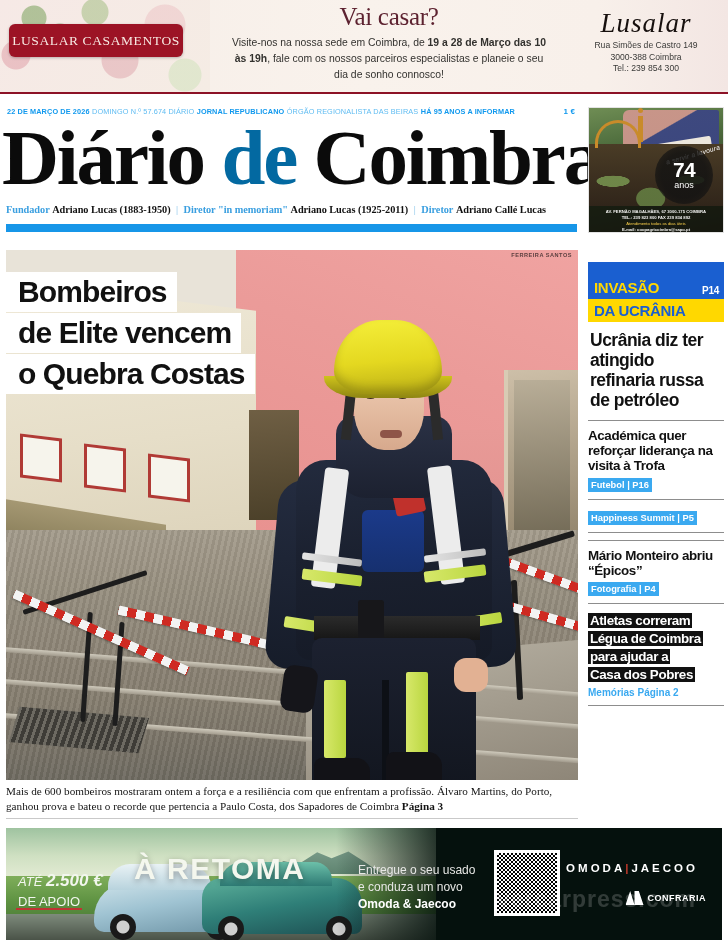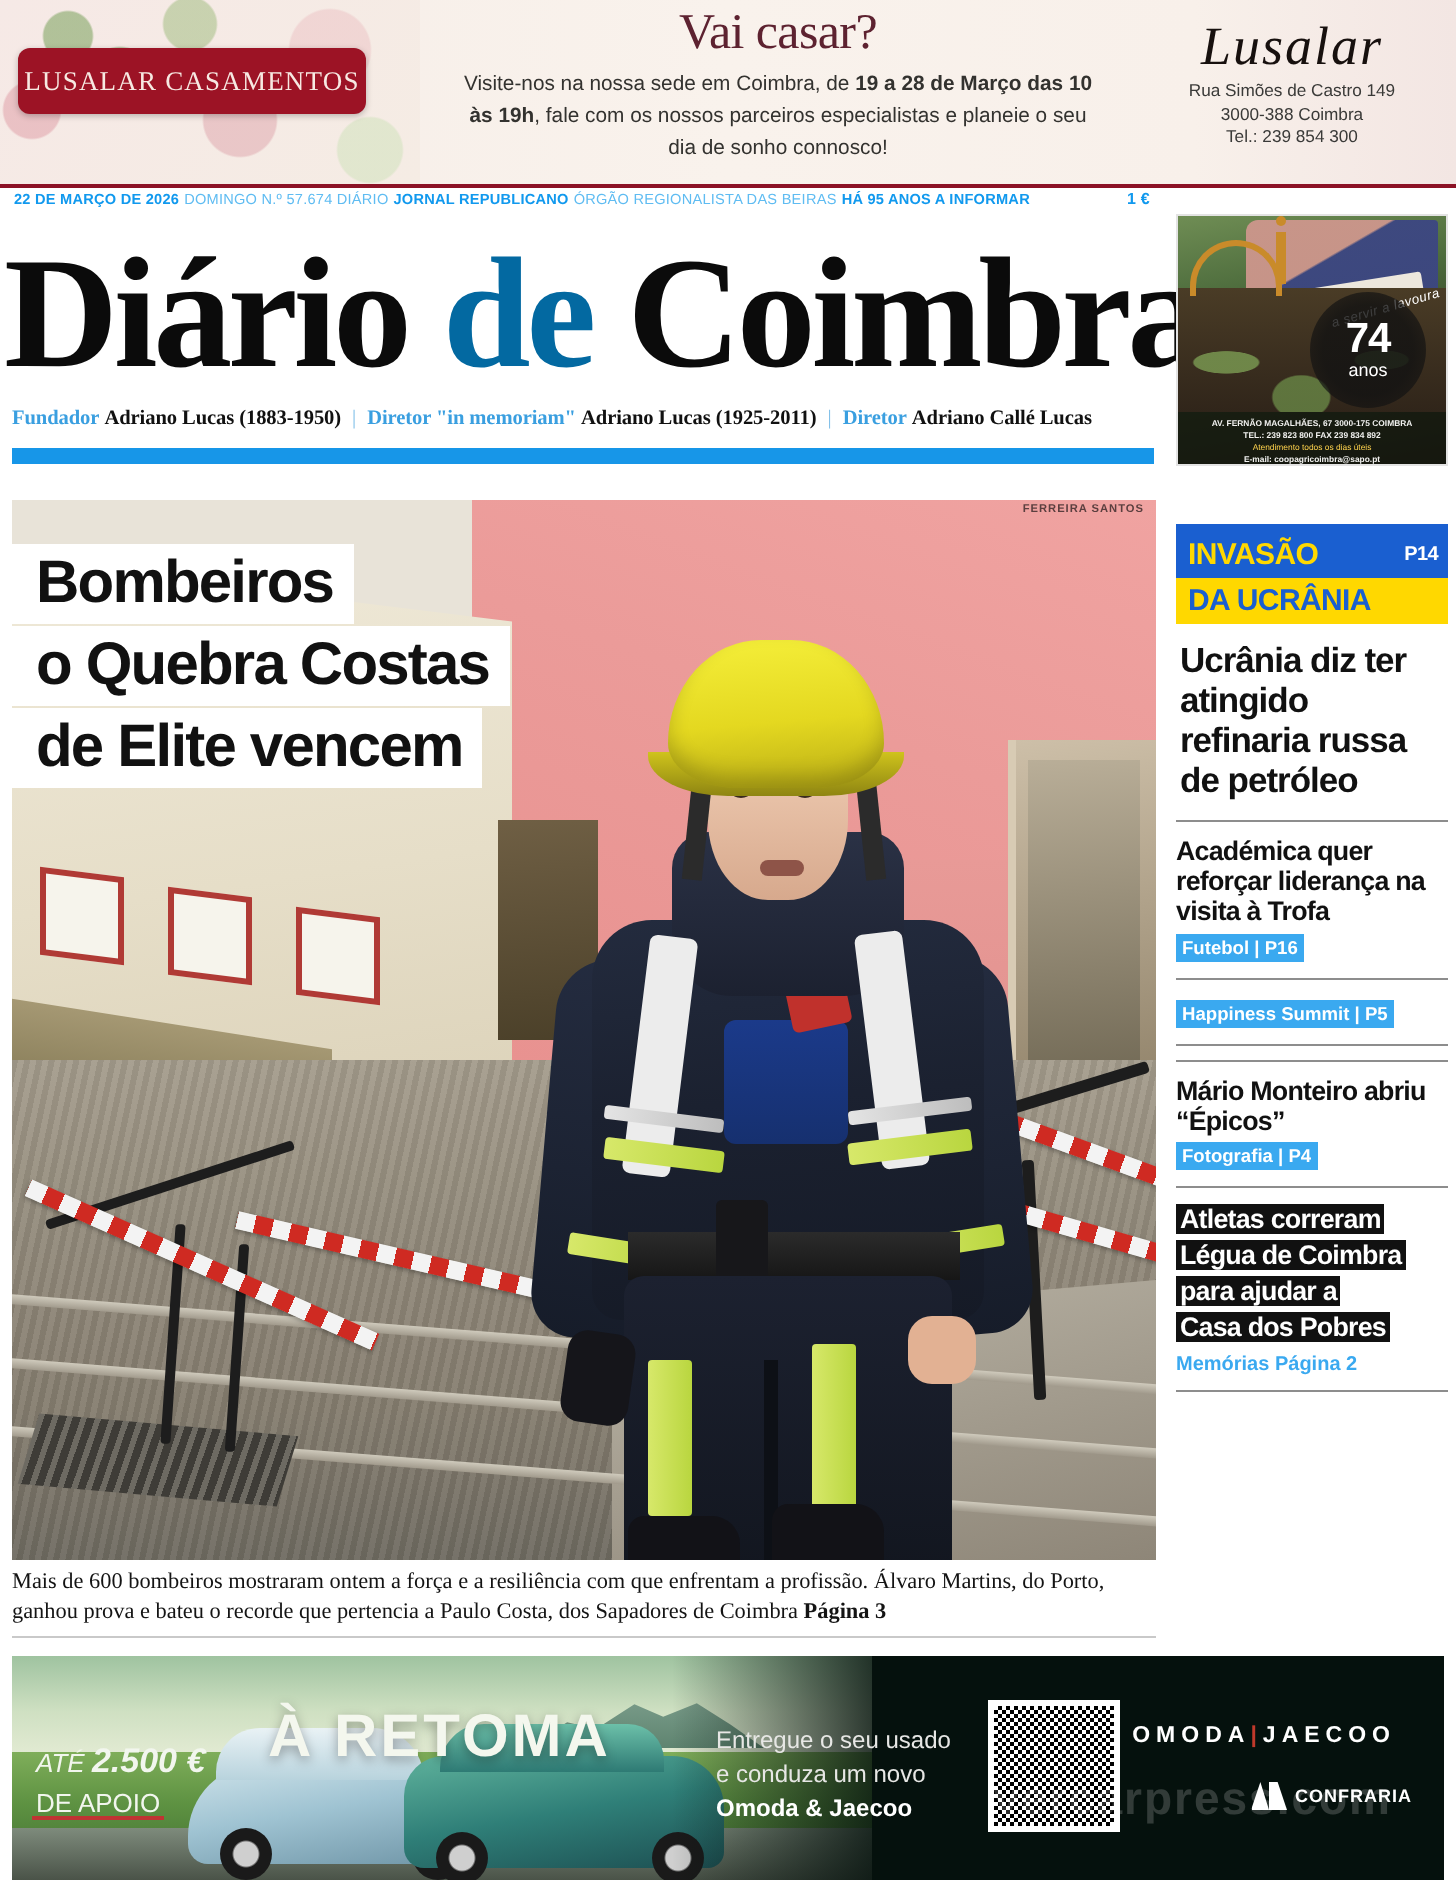--- a/index.html
+++ b/index.html
@@ -54,21 +54,21 @@
     text-align: center; padding-top: 6px;
   }
   .lusalar-logo {
     font-family: "Liberation Serif", serif; font-style: italic; font-size: 27px;
     color: #17100e; letter-spacing: 1px; line-height: 34px; font-weight: 400;
   }
   .lusalar-addr { font-size: 8.6px; color: #3a3a38; line-height: 11.6px; }
 
   
   .dateline {
-    position: absolute; left: 7px; top: 92px; width: 568px; height: 14px;
+    position: absolute; left: 7px; top: 104px; width: 568px; height: 14px;
     display: flex; align-items: center; font-size: 7.3px; letter-spacing: .12px;
     white-space: nowrap; overflow: hidden;
   }
   .dl-b { font-weight: 700; color: #1199ee; }
   .dl-l { font-weight: 400; color: #5fbcf2; padding: 0 2.5px; }
   .dl-price { margin-left: auto; font-weight: 700; color: #1199ee; font-size: 8px; }
 
   
   .masthead {
     position: absolute; left: 2px; top: 116px; width: 578px; height: 84px;
@@ -321,21 +321,21 @@
   }
   .caption b { font-weight: 700; }
   .caption-rule {
     position:absolute; left:6px; top:818px; width:572px; height:1px; background:#c9c9c9;
   }
 
   
   .sidebar { position: absolute; left: 588px; top: 262px; width: 136px; }
   .ukr-top {
     background:#1a5fd0; color:#ffd800; font-weight:800; font-size:15px;
-    padding:7px 5px 3px 6px; letter-spacing:-.3px; display:flex; align-items:center;
+    padding:17px 5px 3px 6px; letter-spacing:-.3px; display:flex; align-items:flex-end;
   }
   .ukr-top .p { margin-left:auto; font-size:10px; color:#fff; font-weight:800; }
   .ukr-bot {
     background:#ffd800; color:#1a5fd0; font-weight:800; font-size:15px;
     padding:3px 6px; letter-spacing:-.3px;
   }
   .lead-hl {
     font-weight:800; font-size:17.5px; line-height:20px; color:#111;
     letter-spacing:-.5px; padding:8px 2px 10px 2px;
   }
@@ -575,22 +575,22 @@
       <div class="ff-glove"></div>
       <div class="ff-hand"></div>
       <div class="ff-boot ff-bootL"></div>
       <div class="ff-boot ff-bootR"></div>
     </div>
 
     <div class="photo-credit">FERREIRA SANTOS</div>
 
     <div class="headline">
       <div><span class="hl-line">Bombeiros</span></div>
+      <div><span class="hl-line">de Elite vencem</span></div>
       <div><span class="hl-line">o Quebra Costas</span></div>
-      <div><span class="hl-line">de Elite vencem</span></div>
     </div>
   </div>
 
   <div class="caption"><span>Mais de 600 bombeiros mostraram ontem a força e a resiliência com que enfrentam a profissão. Álvaro Martins, do Porto, ganhou prova e bateu o recorde que pertencia a Paulo Costa, dos Sapadores de Coimbra </span><b>Página 3</b></div>
   <div class="caption-rule"></div>
 
   <div class="sidebar">
 
     <div>
       <div class="ukr-top">

